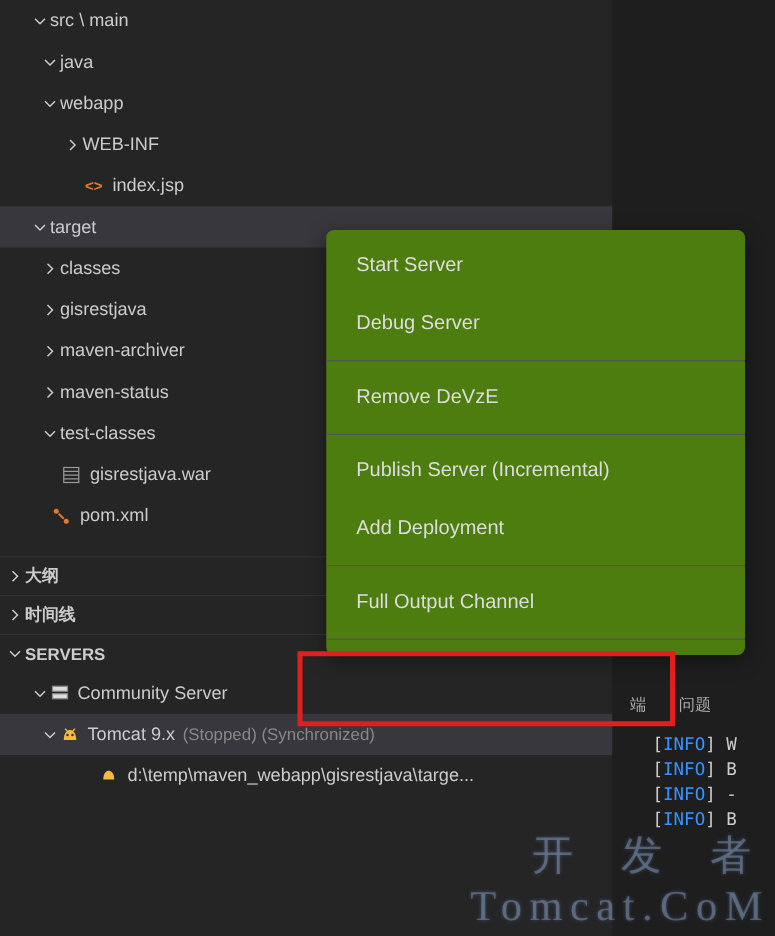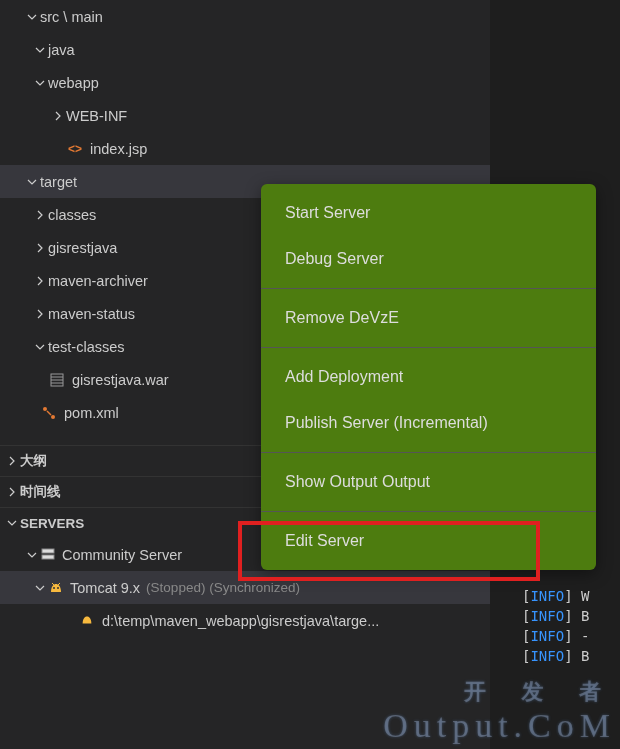--- a/index.html
+++ b/index.html
@@ -63,21 +63,21 @@
     .log-tail { color: #ccc; }
     .watermark {
       position: absolute; right: 4px; bottom: 4px;
       font-size: 34px; font-weight: 300; color: rgba(200,220,255,0.28);
       font-family: "SimSun", serif; letter-spacing: 6px;
       pointer-events: none;
       text-shadow: 0 0 3px rgba(120,180,255,0.3);
     }
     .watermark-sub {
       position: absolute; right: 4px; bottom: 42px;
-      font-size: 22px; font-weight: 700; color: rgba(200,220,255,0.28);
+      font-size: 33px; font-weight: 400; color: rgba(200,220,255,0.28);
       font-family: "SimSun", serif; letter-spacing: 15px;
       pointer-events: none;
       text-shadow: 0 0 3px rgba(120,180,255,0.3);
     }
     .server-icon { width: 16px; height: 16px; margin-right: 6px; }
   </style>
 </head>
 <body>
 
 <div class="sidebar">
@@ -284,24 +284,23 @@
   <div><span class="log-bracket">[</span><span class="log-info">INFO</span><span class="log-bracket">] </span><span class="log-tail">-</span></div>
   <div><span class="log-bracket">[</span><span class="log-info">INFO</span><span class="log-bracket">] </span><span class="log-tail">B</span></div>
 </div>
 
 <div class="context-menu">
   <div class="menu-item">Start Server</div>
   <div class="menu-item">Debug Server</div>
   <div class="menu-sep"></div>
   <div class="menu-item">Remove DeVzE</div>
   <div class="menu-sep"></div>
+  <div class="menu-item">Publish Server (Incremental)</div>
   <div class="menu-item">Add Deployment</div>
-  <div class="menu-item">Publish Server (Incremental)</div>
   <div class="menu-sep"></div>
-  <div class="menu-item">Show Output Output</div>
+  <div class="menu-item">Full Output Channel</div>
   <div class="menu-sep"></div>
-  <div class="menu-item">Edit Server</div>
 </div>
 
 <div class="highlight-box"></div>
 
 <div class="watermark-sub">开 发 者</div>
-<div class="watermark">Output.CoM</div>
+<div class="watermark">Tomcat.CoM</div>
 
 </body></html>

